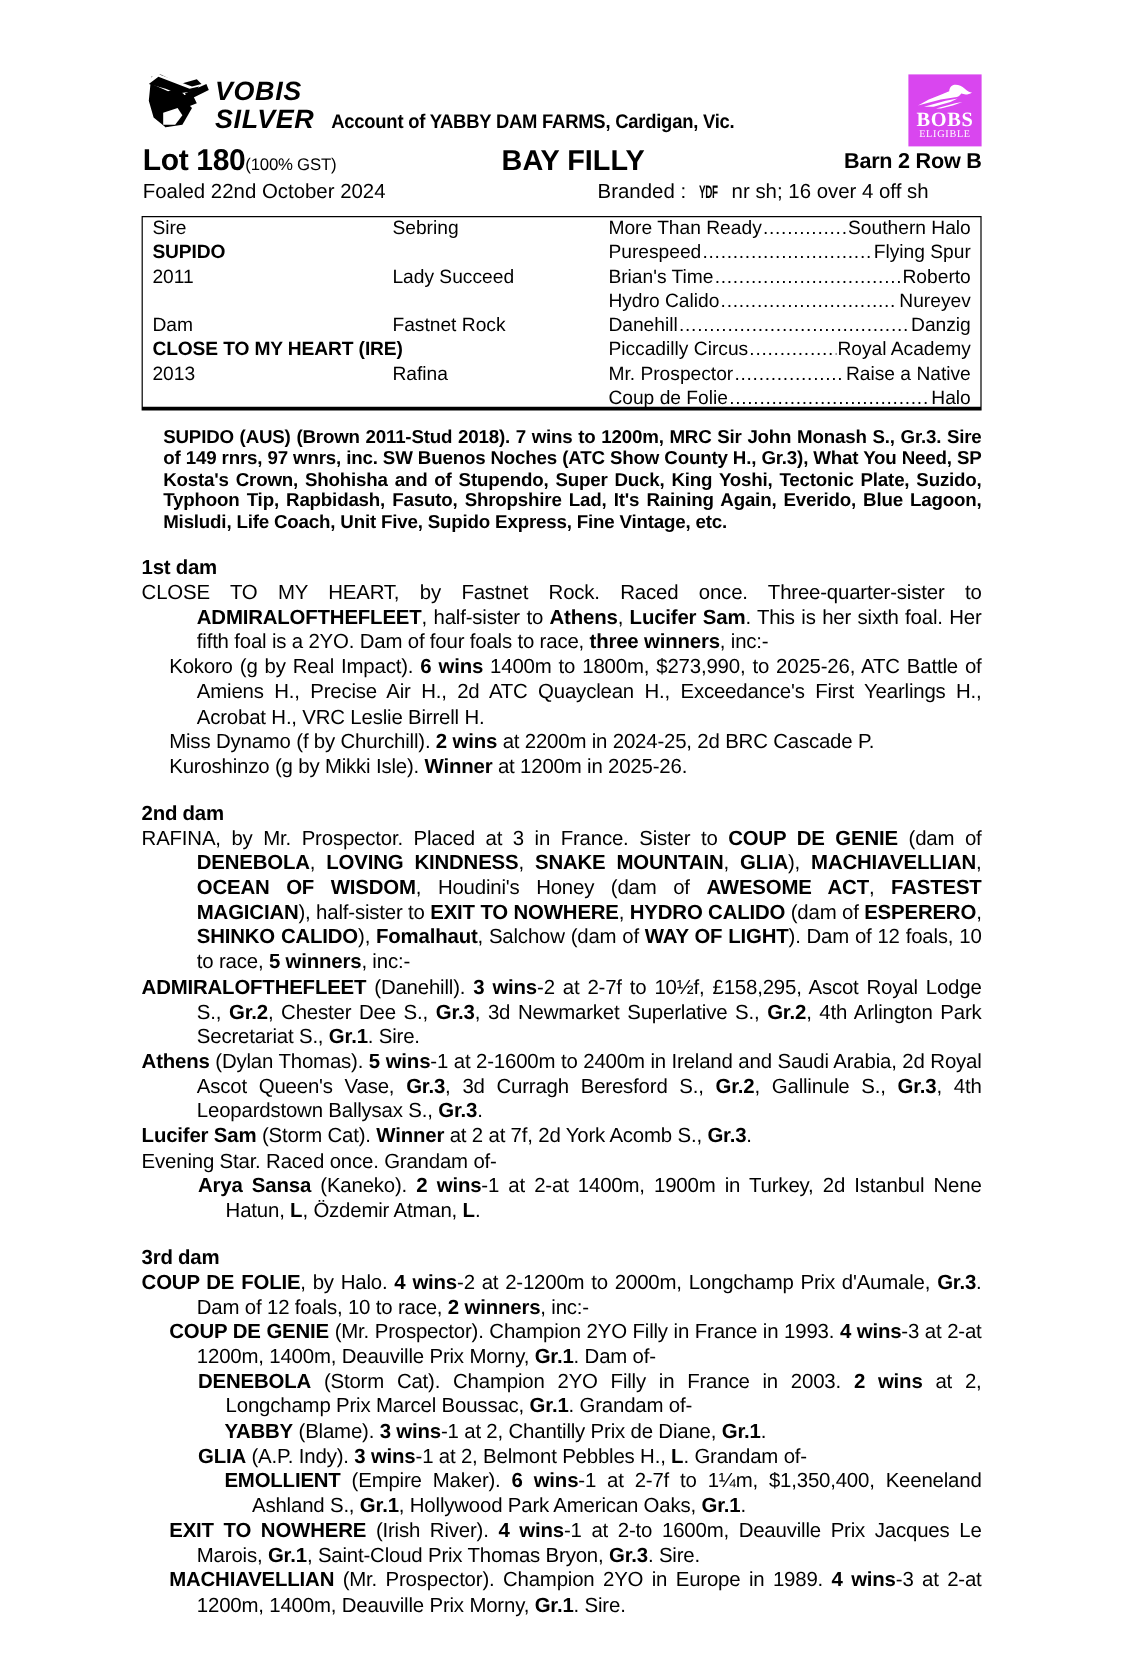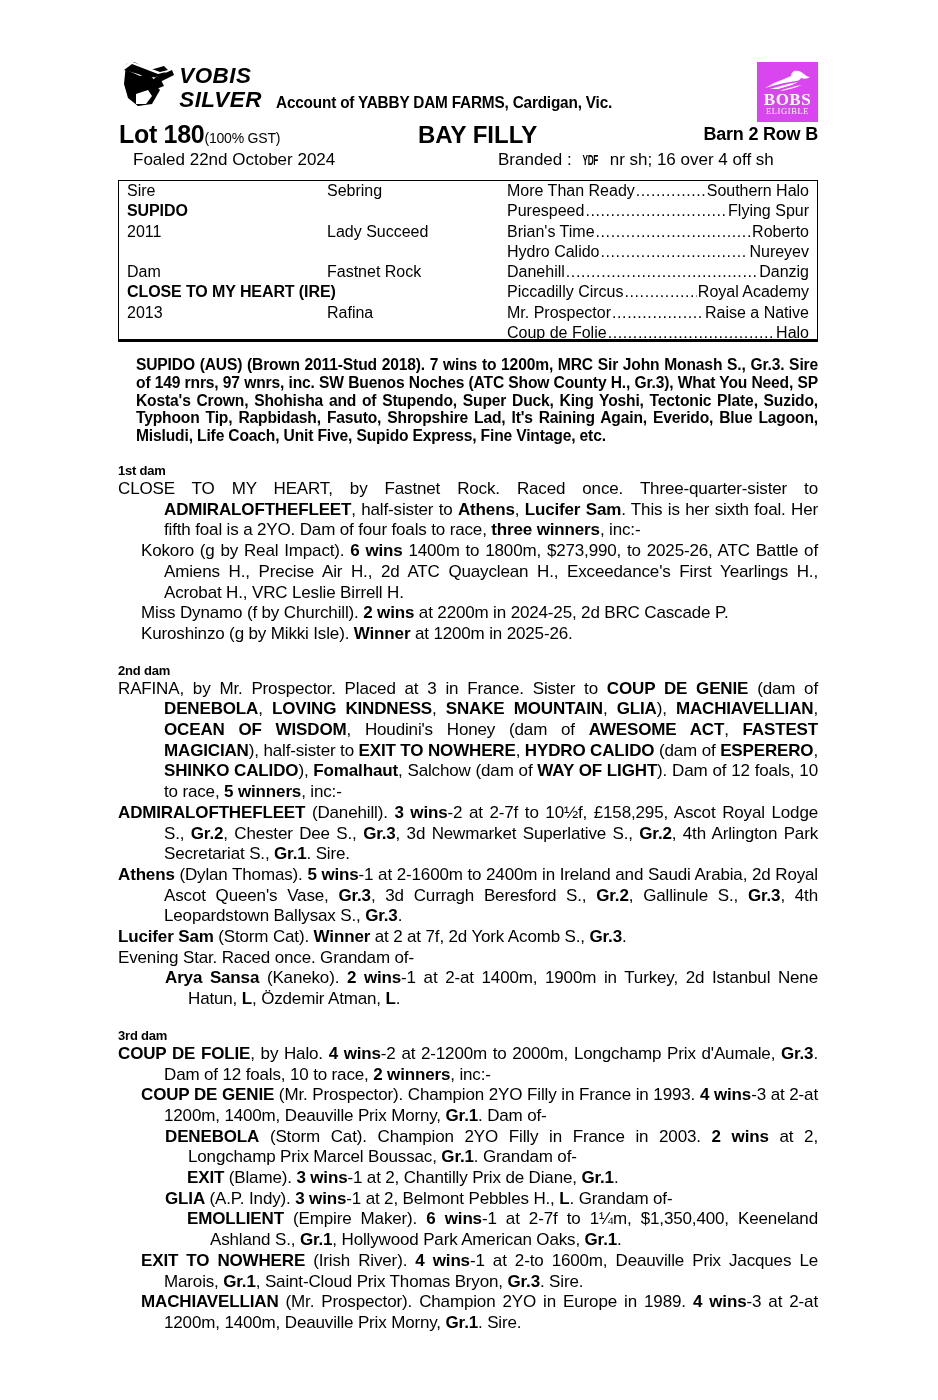--- a/index.html
+++ b/index.html
@@ -137,21 +137,21 @@
     white-space: nowrap;
   }
 
   .foaled-row {
     position: relative;
     height: 26px;
     font-size: 17px;
   }
   .foaled-left {
     position: absolute;
-    left: 15px;
+    left: 1px;
     top: 0;
     white-space: nowrap;
   }
   .foaled-right {
     position: absolute;
     left: 380px;
     top: 0;
     white-space: nowrap;
   }
   .brand-glyph {
@@ -223,21 +223,21 @@
     font-size: 15.6px;
     font-weight: bold;
     line-height: 17.8px;
     text-align: justify;
     letter-spacing: -0.15px;
   }
 
   
   .dam-block { margin-top: 18px; }
   .dam-head {
-    font-size: 13px;
+    font-size: 17px;
     font-weight: bold;
     letter-spacing: -0.2px;
     margin-bottom: 1px;
   }
   p.e {
     margin: 0;
     font-size: 17px;
     line-height: 20.7px;
     text-align: justify;
     text-justify: inter-word;
@@ -402,21 +402,21 @@
         <p class="e h3"><b>Arya Sansa</b> (Kaneko). <b>2 wins</b>-1 at 2-at 1400m, 1900m in Turkey, 2d Istanbul Nene Hatun, <b>L</b>, Özdemir Atman, <b>L</b>.</p>
       </div>
   </div>
 
   <div class="dam-block">
     <div class="dam-head">3rd dam</div>
     <div id="dam3-entries">
         <p class="e h1"><b>COUP DE FOLIE</b>, by Halo. <b>4 wins</b>-2 at 2-1200m to 2000m, Longchamp Prix d'Aumale, <b>Gr.3</b>. Dam of 12 foals, 10 to race, <b>2 winners</b>, inc:-</p>
         <p class="e h2"><b>COUP DE GENIE</b> (Mr. Prospector). Champion 2YO Filly in France in 1993. <b>4 wins</b>-3 at 2-at 1200m, 1400m, Deauville Prix Morny, <b>Gr.1</b>. Dam of-</p>
         <p class="e h3"><b>DENEBOLA</b> (Storm Cat). Champion 2YO Filly in France in 2003. <b>2 wins</b> at 2, Longchamp Prix Marcel Boussac, <b>Gr.1</b>. Grandam of-</p>
-        <p class="e h4"><b>EXIT</b> (Blame). <b>3 wins</b>-1 at 2, Chantilly Prix de Diane, <b>Gr.1</b>.</p>
+        <p class="e h4"><b>YABBY</b> (Blame). <b>3 wins</b>-1 at 2, Chantilly Prix de Diane, <b>Gr.1</b>.</p>
         <p class="e h3"><b>GLIA</b> (A.P. Indy). <b>3 wins</b>-1 at 2, Belmont Pebbles H., <b>L</b>. Grandam of-</p>
         <p class="e h4"><b>EMOLLIENT</b> (Empire Maker). <b>6 wins</b>-1 at 2-7f to 1¼m, $1,350,400, Keeneland Ashland S., <b>Gr.1</b>, Hollywood Park American Oaks, <b>Gr.1</b>.</p>
         <p class="e h2"><b>EXIT TO NOWHERE</b> (Irish River). <b>4 wins</b>-1 at 2-to 1600m, Deauville Prix Jacques Le Marois, <b>Gr.1</b>, Saint-Cloud Prix Thomas Bryon, <b>Gr.3</b>. Sire.</p>
         <p class="e h2"><b>MACHIAVELLIAN</b> (Mr. Prospector). Champion 2YO in Europe in 1989. <b>4 wins</b>-3 at 2-at 1200m, 1400m, Deauville Prix Morny, <b>Gr.1</b>. Sire.</p>
       </div>
   </div>
 
 </div>
 
 </body></html>

